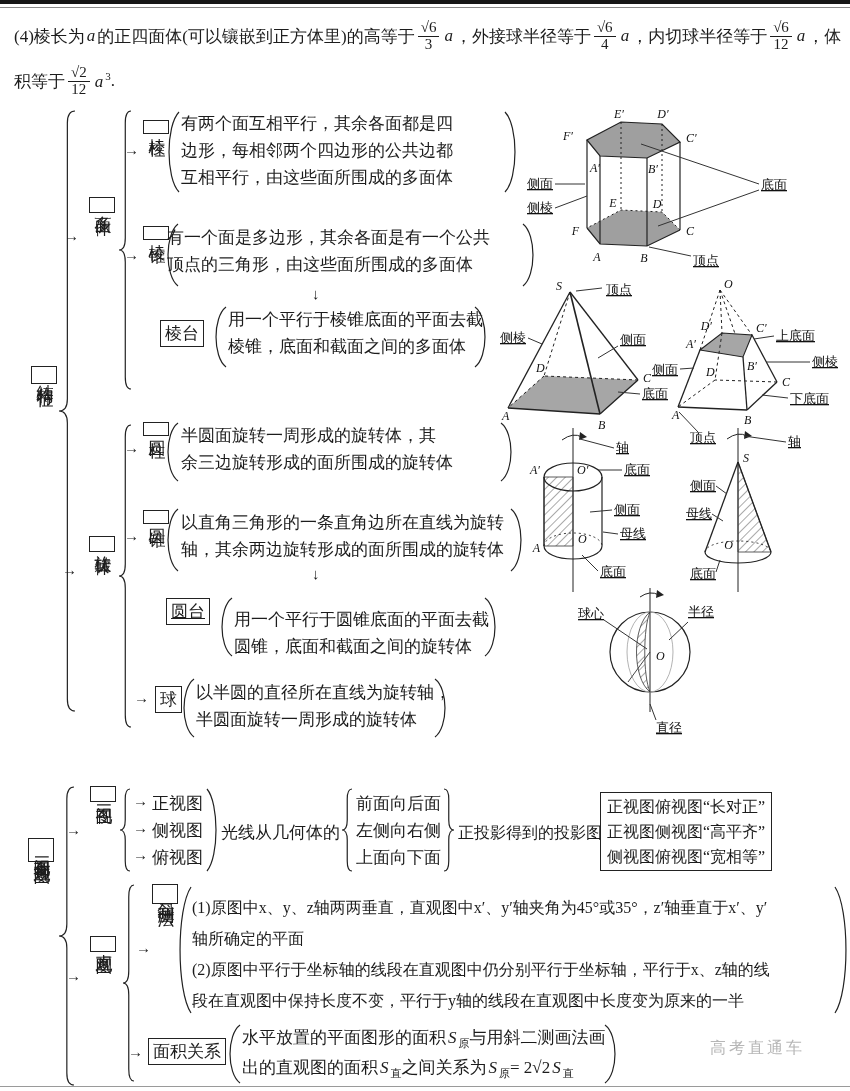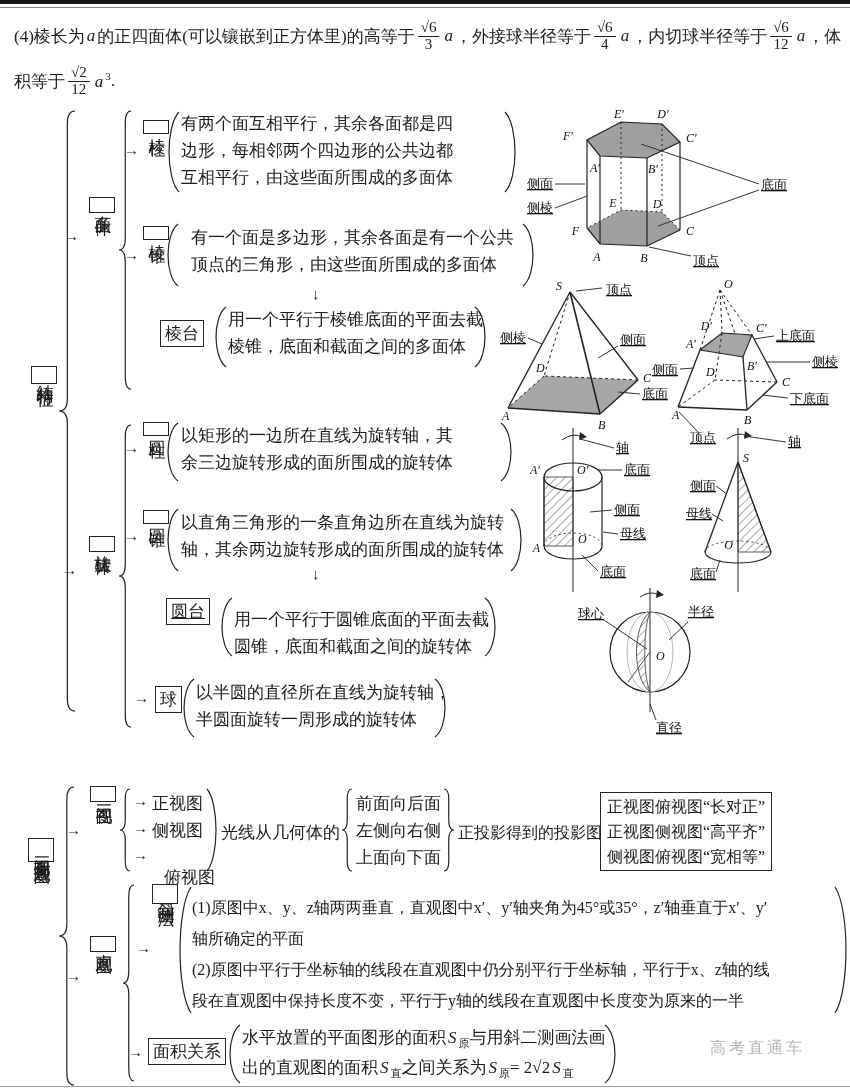--- a/index.html
+++ b/index.html
@@ -92,21 +92,21 @@
   </div>
   <svg class="br" style="left:504px;top:111px;" width="11" height="82">
       <path d="M1 1 C14.3 14.76 14.3 67.24 1 81" fill="none" stroke="#222" stroke-width="1.2"></path>
     </svg>
 
   <span class="ar" style="left:124px;top:247px;">→</span>
   <div class="vbox" style="left:143px;top:226px;">棱锥</div>
   <svg class="br" style="left:168px;top:223px;" width="11" height="64">
       <path d="M10 1 C-3.3 11.52 -3.3 52.48 10 63" fill="none" stroke="#222" stroke-width="1.2"></path>
     </svg>
-  <div class="t desc" style="left:191px;top:224px;">
+  <div class="t desc" style="left:167px;top:224px;">
     <div>有一个面是多边形，其余各面是有一个公共</div>
     <div>顶点的三角形，由这些面所围成的多面体</div>
   </div>
   <svg class="br" style="left:522px;top:223px;" width="11" height="64">
       <path d="M1 1 C14.3 11.52 14.3 52.48 1 63" fill="none" stroke="#222" stroke-width="1.2"></path>
     </svg>
 
   <span class="ar" style="left:312px;top:286px;">↓</span>
   <div class="hbox" style="left:160px;top:320px;">棱台</div>
   <svg class="br" style="left:216px;top:306px;" width="11" height="62">
@@ -125,21 +125,21 @@
   <svg class="br" style="left:118px;top:424px;" width="14" height="304">
       <path d="M13 1 Q7.28 1 7.28 13 L7.28 140 Q7.28 152 1 152 Q7.28 152 7.28 164 L7.28 291 Q7.28 303 13 303" fill="none" stroke="#222" stroke-width="1.2"></path>
     </svg>
 
   <span class="ar" style="left:124px;top:440px;">→</span>
   <div class="vbox" style="left:143px;top:422px;">圆柱</div>
   <svg class="br" style="left:168px;top:422px;" width="11" height="60">
       <path d="M10 1 C-3.3 10.799999999999999 -3.3 49.199999999999996 10 59" fill="none" stroke="#222" stroke-width="1.2"></path>
     </svg>
   <div class="t desc" style="left:181px;top:422px;">
-    <div>以矩形的一边所在直线为旋转轴，其</div>
+    <div>半圆面旋转一周形成的旋转体，其</div>
     <div>余三边旋转形成的面所围成的旋转体</div>
   </div>
   <svg class="br" style="left:500px;top:422px;" width="11" height="60">
       <path d="M1 1 C14.3 10.799999999999999 14.3 49.199999999999996 1 59" fill="none" stroke="#222" stroke-width="1.2"></path>
     </svg>
 
   <span class="ar" style="left:124px;top:528px;">→</span>
   <div class="vbox" style="left:143px;top:510px;">圆锥</div>
   <svg class="br" style="left:168px;top:508px;" width="11" height="64">
       <path d="M10 1 C-3.3 11.52 -3.3 52.48 10 63" fill="none" stroke="#222" stroke-width="1.2"></path>
@@ -384,21 +384,21 @@
   <div class="vbox" style="left:90px;top:786px;">三视图</div>
   <svg class="br" style="left:119px;top:788px;" width="12" height="84">
       <path d="M11 1 Q6.24 1 6.24 11.08 L6.24 31.92 Q6.24 42 1 42 Q6.24 42 6.24 52.08 L6.24 72.92 Q6.24 83 11 83" fill="none" stroke="#222" stroke-width="1.2"></path>
     </svg>
 
   <span class="ar" style="left:133px;top:793px;">→</span>
   <div class="t" style="left:152px;top:792px;">正视图</div>
   <span class="ar" style="left:133px;top:820px;">→</span>
   <div class="t" style="left:152px;top:819px;">侧视图</div>
   <span class="ar" style="left:133px;top:847px;">→</span>
-  <div class="t" style="left:164px;top:846px;margin-top:20px;">俯视图</div>
+  <div class="t" style="left:152px;top:846px;">俯视图</div>
   <svg class="br" style="left:206px;top:788px;" width="10" height="84">
       <path d="M1 1 C13 15.12 13 68.88 1 83" fill="none" stroke="#222" stroke-width="1.2"></path>
     </svg>
 
   <div class="t" style="left:221px;top:821px;">光线从几何体的</div>
   <svg class="br" style="left:341px;top:788px;" width="12" height="84">
       <path d="M11 1 Q6.24 1 6.24 11.08 L6.24 31.92 Q6.24 42 1 42 Q6.24 42 6.24 52.08 L6.24 72.92 Q6.24 83 11 83" fill="none" stroke="#222" stroke-width="1.2"></path>
     </svg>
   <div class="t" style="left:356px;top:792px;">前面向后面</div>
   <div class="t" style="left:356px;top:819px;">左侧向右侧</div>

